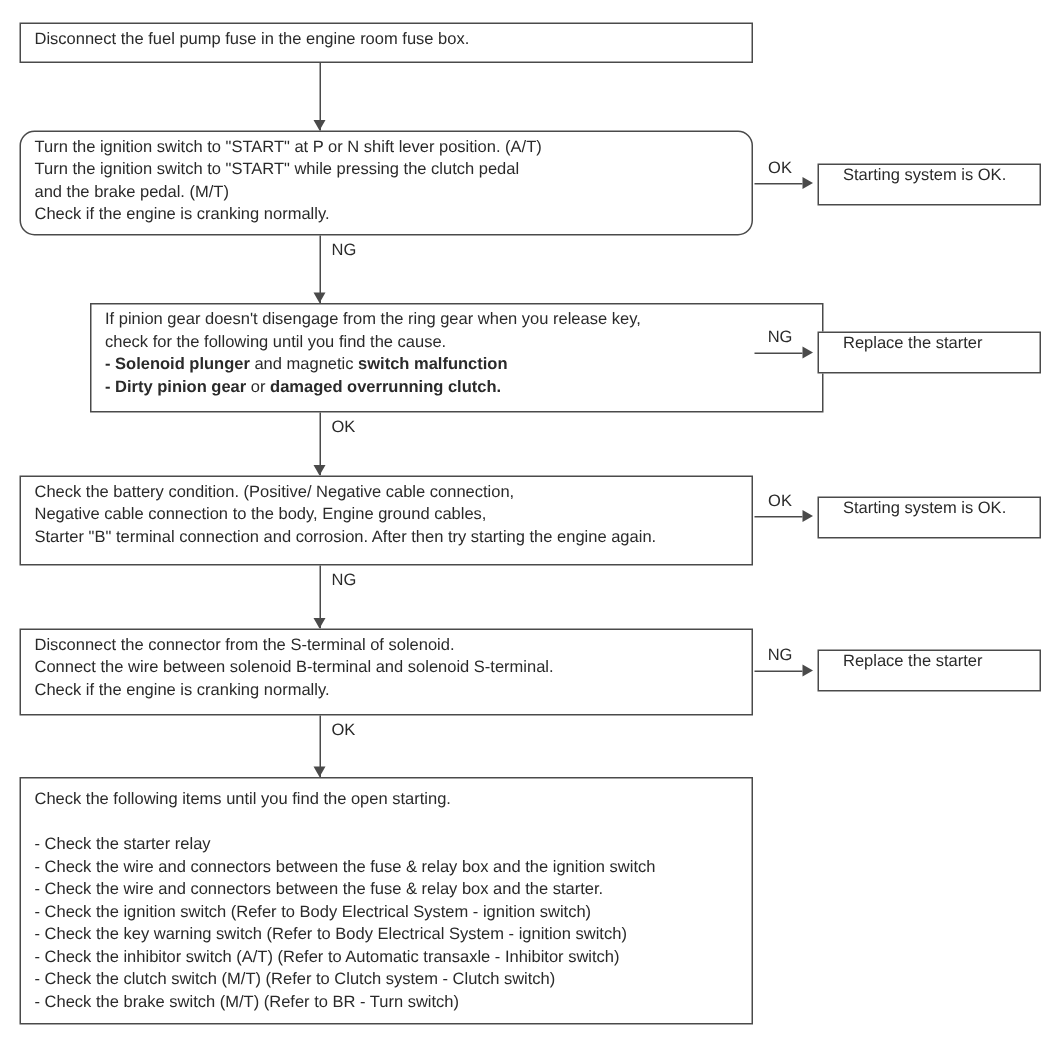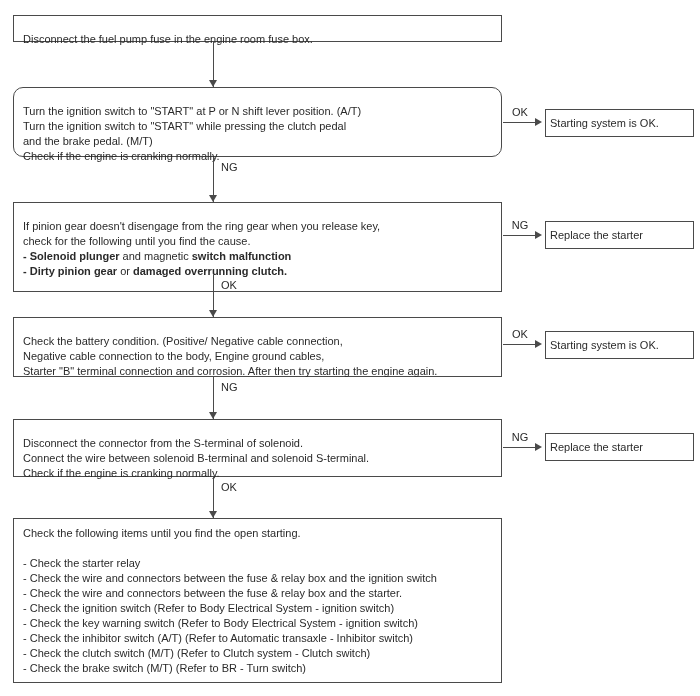--- a/index.html
+++ b/index.html
@@ -5,22 +5,22 @@
   html,body { margin:0; padding:0; background:#ffffff; }
   .canvas {
     position:relative; width:700px; height:696px; background:#ffffff;
     font-family:"Liberation Sans", sans-serif; font-size:11px; color:#2a2a2a;
     overflow:hidden;
   }
   .box {
     position:absolute; box-sizing:border-box;
     border:1px solid #4a4a4a; background:#ffffff;
   }
-  .main-box { left:13px; width:489px; padding:16px 9px 0 9px; }
-  .side-box { left:545px; width:149px; height:28px; display:flex; align-items:center; padding-left:4px; box-sizing:border-box; }
+  .main-box { left:13px; width:489px; padding:3px 9px 0 9px; }
+  .side-box { left:545px; width:149px; height:28px; display:flex; align-items:flex-start; padding-left:16px; box-sizing:border-box; }
   .line { line-height:15px; white-space:nowrap; }
   .gap { height:15px; }
   b { font-weight:bold; }
   .vline { position:absolute; left:213px; width:0; border-left:1px solid #4a4a4a; }
   .arrow-down {
     position:absolute; left:209px; width:0; height:0;
     border-left:4px solid transparent; border-right:4px solid transparent;
     border-top:7px solid #4a4a4a;
   }
   .hline { position:absolute; left:503px; width:32px; height:0; border-top:1px solid #4a4a4a; }
@@ -56,21 +56,21 @@
   <div class="hline" style="top:122px;"></div>
   <div class="arrow-right" style="top:118px;"></div>
   <div class="box side-box" style="top:109px;">
     <div class="line">Starting system is OK.</div>
   </div>
 
   <div class="vline" style="top:157px;height:45px;"></div>
   <div class="lbl lbl-v" style="top:160px;">NG</div>
   <div class="arrow-down" style="top:195px;"></div>
 
-  <div class="box main-box" style="top:202px;height:90px;">
+  <div class="box main-box" style="top:202px;height:73px;margin-left:47px;">
     <div class="line">If pinion gear doesn't disengage from the ring gear when you release key,</div>
     <div class="line">check for the following until you find the cause.</div>
     <div class="line"><b>- Solenoid plunger</b><span> and magnetic </span><b>switch malfunction</b></div>
     <div class="line"><b>- Dirty pinion gear</b><span> or </span><b>damaged overrunning clutch.</b></div>
   </div>
 
   <div class="lbl lbl-h" style="top:218px;">NG</div>
   <div class="hline" style="top:235px;"></div>
   <div class="arrow-right" style="top:231px;"></div>
   <div class="box side-box" style="top:221px;">

